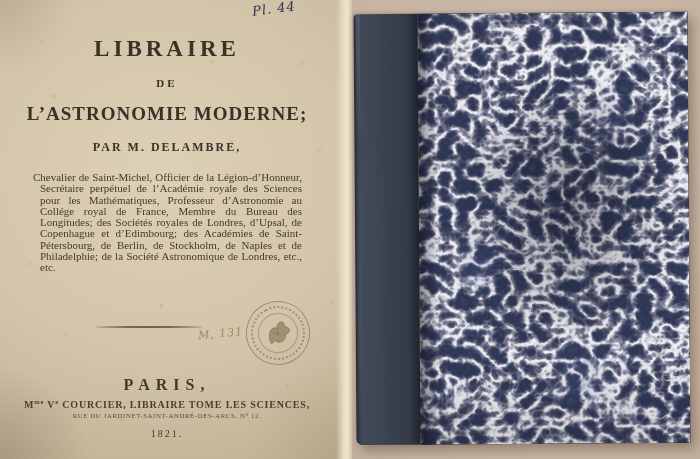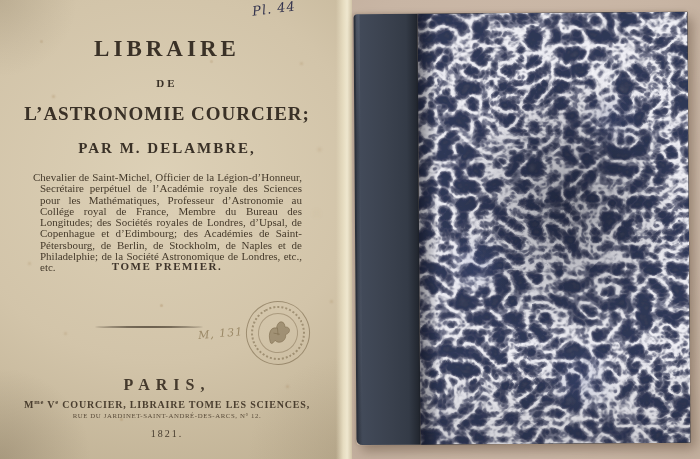--- a/index.html
+++ b/index.html
@@ -48,21 +48,21 @@
 
   .hw-top{
     position:absolute;top:1px;left:252px;
     font-family:"DejaVu Serif",serif;font-style:italic;
     font-size:13px;color:#34344e;transform:rotate(-7deg);letter-spacing:1px;
   }
   .line{position:absolute;left:2px;width:330px;text-align:center;color:#3a3127;}
   .t-histoire{top:36px;font-size:23px;font-weight:bold;letter-spacing:4px;}
   .t-de{top:77px;font-size:11px;font-weight:bold;letter-spacing:3px;}
   .t-astr{top:103px;font-size:19px;font-weight:bold;letter-spacing:1px;}
-  .t-par{top:140px;font-size:15px;font-weight:bold;letter-spacing:2px;}
+  .t-par{top:140px;font-size:12px;font-weight:bold;letter-spacing:2px;}
   .credentials{
     position:absolute;top:172px;left:33px;width:262px;
     font-size:11px;line-height:11.3px;text-align:justify;color:#453a2b;
     padding-left:7px;text-indent:-7px;
   }
   .t-tome{top:260px;font-size:11px;font-weight:bold;letter-spacing:1.5px;color:#3e342a;}
   .rule{
     position:absolute;top:326px;left:95px;width:108px;height:2px;border-radius:50%;
     background:radial-gradient(ellipse at center, rgba(58,47,34,0.9) 0%, rgba(58,47,34,0.5) 60%, rgba(58,47,34,0) 100%);
   }
@@ -133,26 +133,25 @@
 
 <div class="photo-left">
   <div class="page-corner-shade"></div>
   <div class="page-edge"></div>
   <div class="foxing"></div>
 
   <div class="hw-top">Pl. 44</div>
 
   <div class="line t-histoire">LIBRAIRE</div>
   <div class="line t-de">DE</div>
-  <div class="line t-astr">L’ASTRONOMIE COURCIER;</div>
+  <div class="line t-astr">L’ASTRONOMIE MODERNE;</div>
   <div class="line t-par">PAR M. DELAMBRE,</div>
 
   <div class="credentials">Chevalier de Saint-Michel, Officier de la Légion-d’Honneur, Secrétaire perpétuel de l’Académie royale des Sciences pour les Mathématiques, Professeur d’Astronomie au Collége royal de France, Membre du Bureau des Longitudes; des Sociétés royales de Londres, d’Upsal, de Copenhague et d’Edimbourg; des Académies de Saint-Pétersbourg, de Berlin, de Stockholm, de Naples et de Philadelphie; de la Société Astronomique de Londres, etc., etc.</div>
 
-  <div class="line t-tome">TOME PREMIER.</div>
 
   <div class="rule"></div>
 
   <div class="hw-shelf">M, 131</div>
 
   <div class="stamp">
     <div class="stamp-ring-outer"></div>
     <div class="stamp-ring-text"></div>
     <div class="stamp-ring-inner"></div>
     <svg class="stamp-emblem" viewBox="0 0 36 36">

